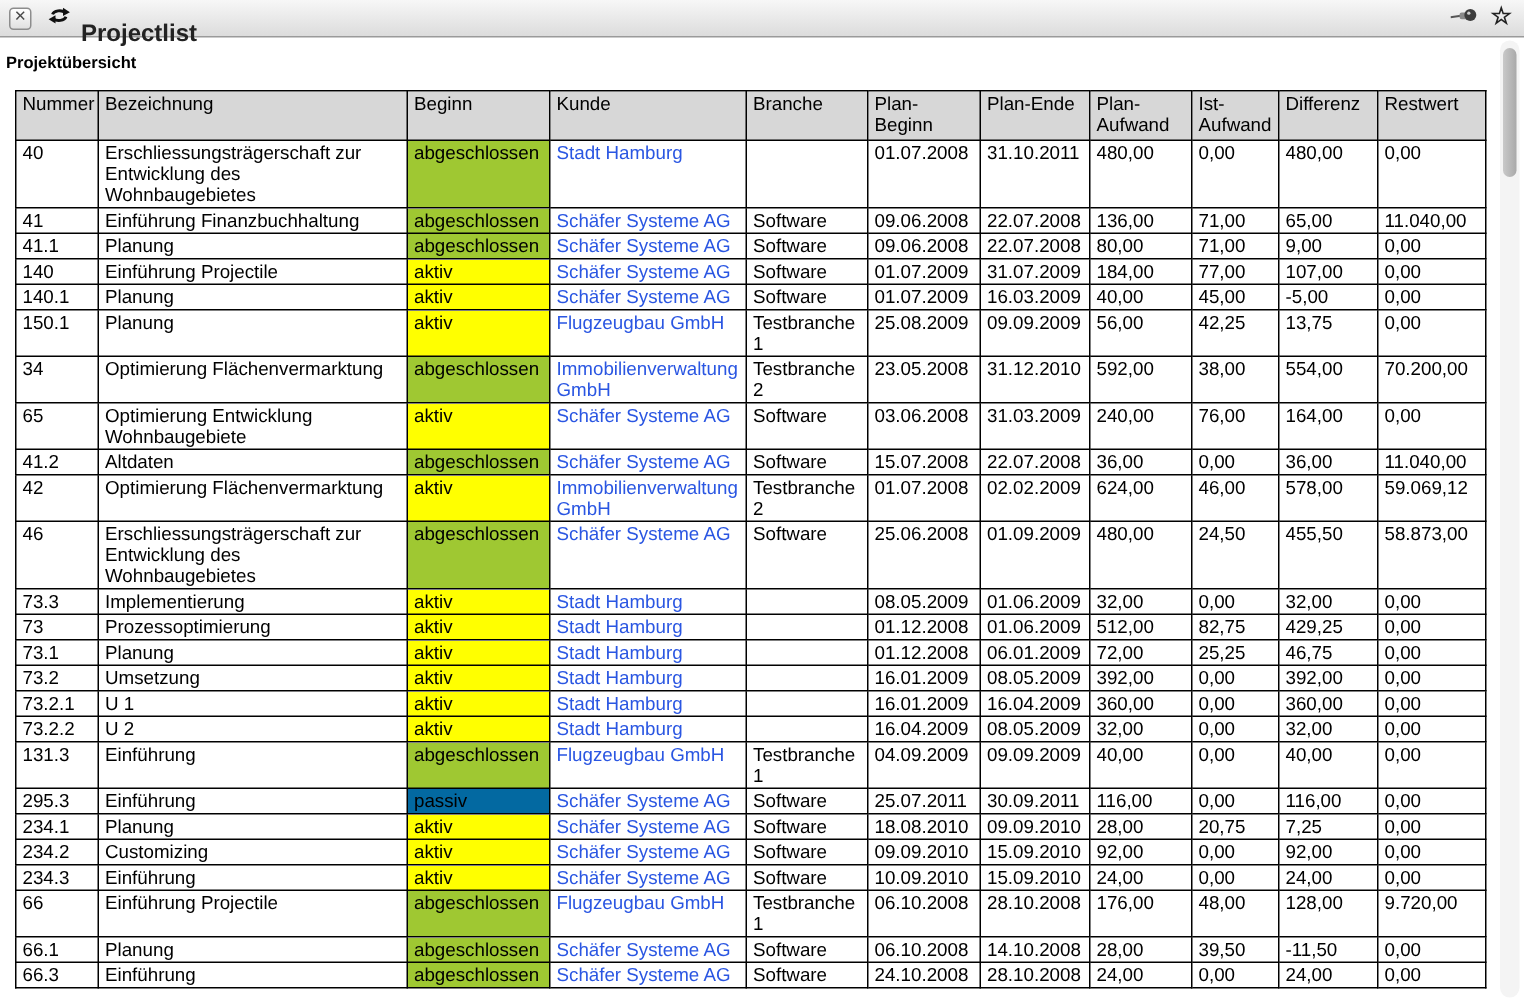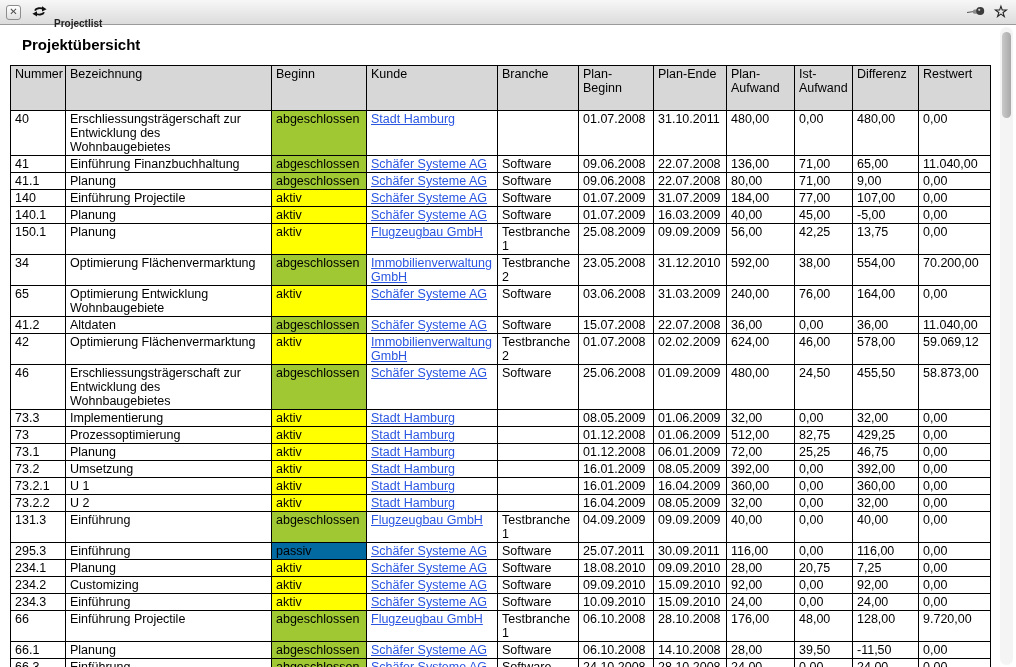--- a/index.html
+++ b/index.html
@@ -22,30 +22,30 @@
   .close-btn {
     width: 15px; height: 15px;
     border: 1px solid #8d8d8d;
     border-radius: 3px;
     background: linear-gradient(#ffffff, #e0e0e0);
     display: flex; align-items: center; justify-content: center;
     font-size: 10px; line-height: 1; color: #4a4a4a;
     cursor: default;
   }
   .sync-icon { display: inline-block; margin-left: 4px; }
-  .tab-title { font-size: 10px; font-weight: bold; color: #222222; margin-top: 22px; }
+  .tab-title { font-size: 16px; font-weight: bold; color: #222222; margin-top: 22px; }
   .tab-spacer { flex: 1; }
   .pin-icon { display: inline-block; margin-right: 2px; }
   .star-icon { font-size: 16px; line-height: 1; color: #222; font-weight: bold; }
   
   .page-heading {
-    font-size: 15px;
+    font-size: 11px;
     font-weight: bold;
     color: #000;
-    margin: 11px 0 12px 22px;
+    margin: 11px 0 12px 4px;
   }
   
   table.projects {
     border-collapse: collapse;
     table-layout: fixed;
     margin-left: 10px;
     width: 980px;
     font-size: 12.5px;
   }
   table.projects th, table.projects td {
@@ -54,25 +54,25 @@
     vertical-align: top;
     line-height: 14px;
     white-space: pre-line;
     overflow: hidden;
     text-align: left;
     font-weight: normal;
     color: #000;
   }
   table.projects th {
     background: #d7d7d7;
-    height: 45px;
+    height: 33px;
   }
   td.align-right { text-align: right; }
   td.neg { color: var(--neg-color, #ff0000); }
-  .kunde-link { color: var(--link-color, #2a56e2); cursor: pointer; text-decoration: underline; }
+  .kunde-link { color: var(--link-color, #2a56e2); cursor: pointer; }
   
   .v-scrollbar {
     position: absolute;
     top: 27px; right: 3px;
     width: 13px; height: 638px;
     background: #f4f4f4;
     border-radius: 7px;
   }
   .v-scrollbar .thumb {
     position: absolute;

